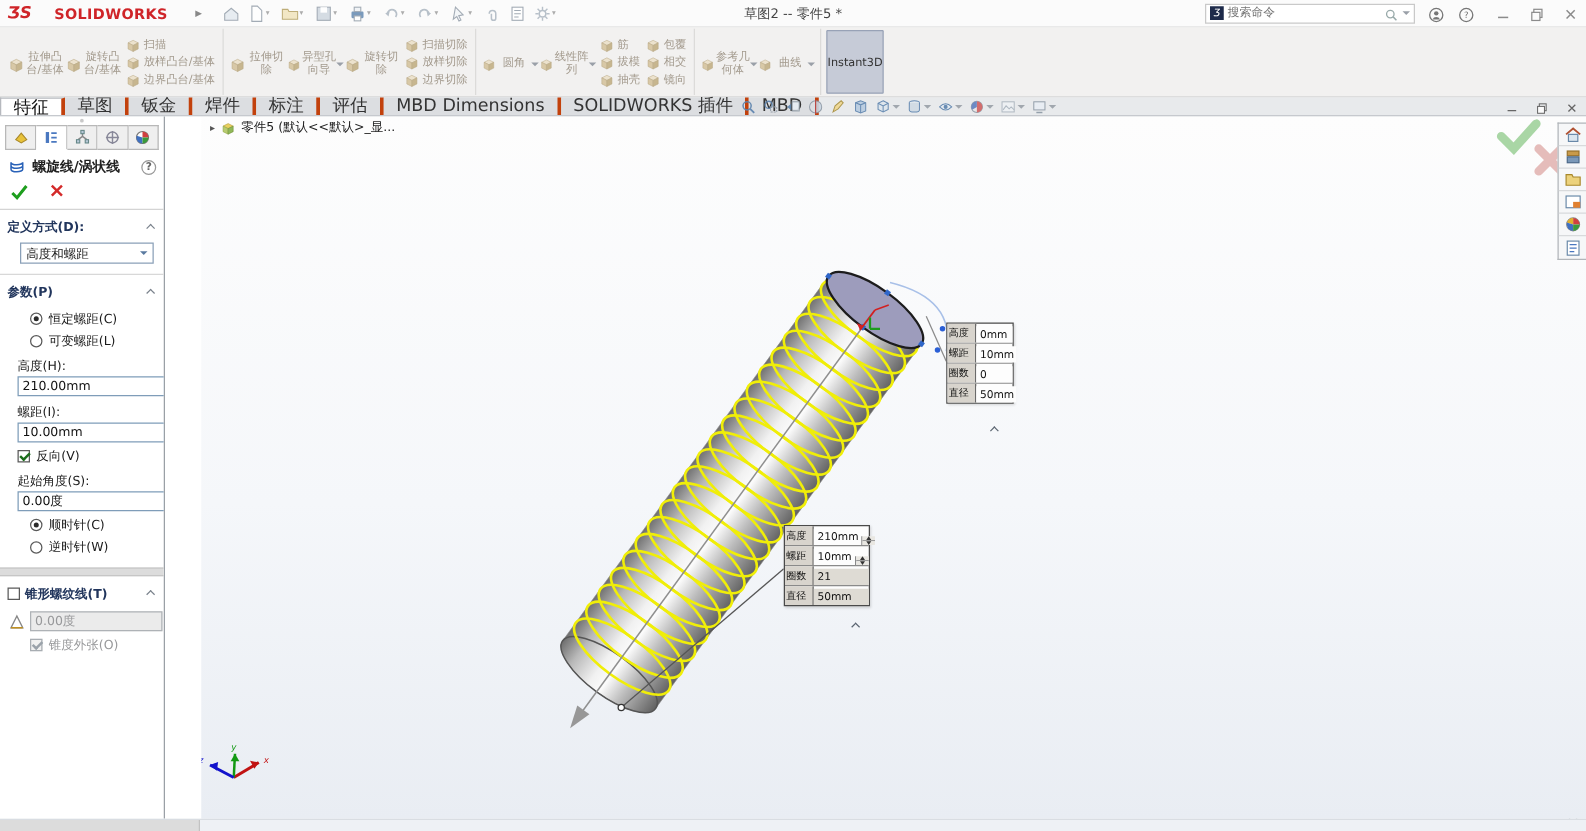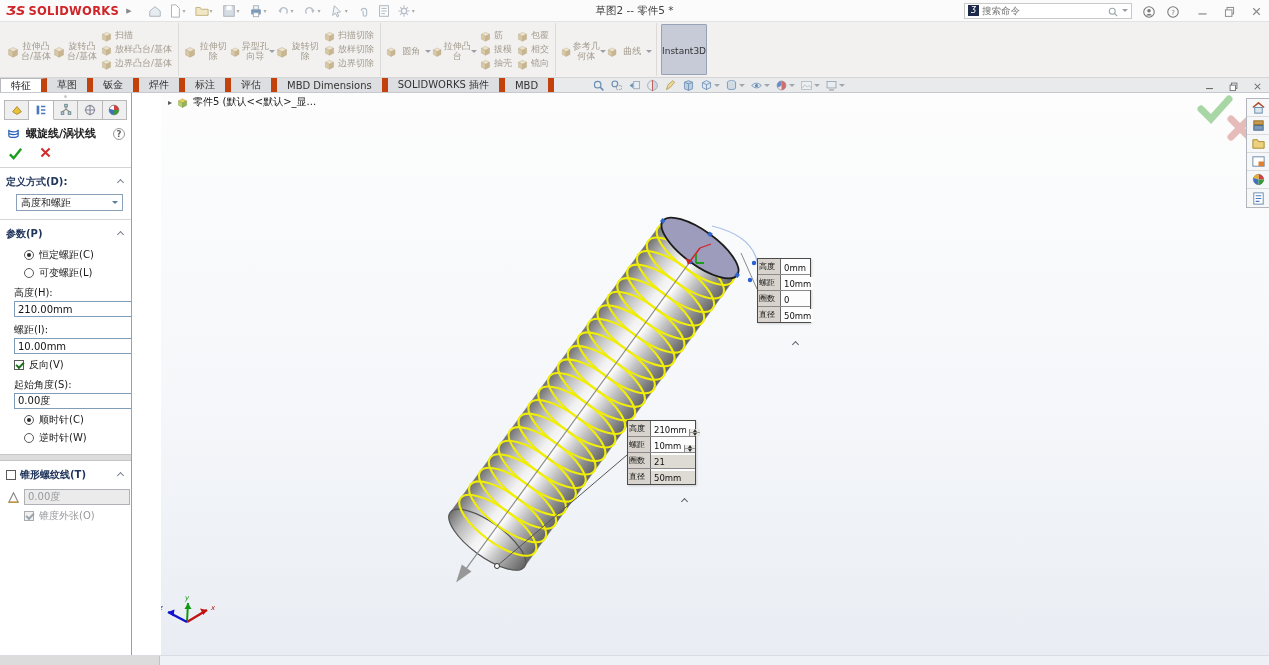--- a/index.html
+++ b/index.html
@@ -1,20 +1,20 @@
 <!DOCTYPE html>
 <html><head>
 <meta charset="utf-8">
 <style>
 *{box-sizing:border-box;margin:0;padding:0}
 body{font-family:"DejaVu Sans","Liberation Sans",sans-serif;background:#fff;width:1269px;height:665px;overflow:hidden}
 .app{position:relative;width:1269px;height:665px;background:#fff}
 
 .titlebar{position:absolute;top:0;left:0;right:0;height:22px;background:#fbfbfb;border-bottom:1px solid #e3e3e3;display:flex;align-items:center;padding:0 6px;z-index:40}
-.logo{display:flex;align-items:center;gap:3px;margin-right:14px}
+.logo{display:flex;align-items:center;gap:18px;margin-right:14px}
 .logo .mark{color:#cf2428;font-weight:bold;font-style:italic;font-size:13px}
 .logo .brand{color:#cf2428;font-weight:bold;font-size:11.5px;letter-spacing:.3px}
 .logo .logo-arrow{color:#888;font-size:7px;margin-left:4px}
 .qat{display:flex;align-items:center;gap:2px}
 .qat .qbtn{display:flex;align-items:center;padding:1px 2px;opacity:.8}
 .qat .dd{font-size:6px;color:#999;margin:0 3px 0 1px}
 .doc-title{position:absolute;left:50%;transform:translateX(-50%);font-size:10.5px;color:#444}
 .tb-right{margin-left:auto;display:flex;align-items:center;gap:10px}
 .searchbox{display:flex;align-items:center;width:168px;height:16px;border:1px solid #c9c9c9;background:#fff;padding:0 3px;gap:3px}
 .searchbox .swb{width:11px;height:11px;background:#1d2a4a;display:flex;align-items:center;justify-content:center;color:#fff;font-size:8px;font-style:italic}
@@ -31,21 +31,21 @@
 .smallcol{display:flex;flex-direction:column;justify-content:center;gap:1px;padding:0 2px}
 .smallbtn{display:flex;align-items:center;gap:2px;font-size:9px;color:#a39a8d;white-space:nowrap}
 .instant3d{background:#c6cbd7;border:1px solid #98a2b6;border-radius:1px}
 .instant3d .lbl{color:#333}
 .rib-collapse{position:absolute;right:8px;bottom:4px}
 .caret{display:inline-block;width:5px;height:5px;border-left:1.5px solid #7a828c;border-top:1.5px solid #7a828c;transform:rotate(45deg)}
 .tri-dd{width:0;height:0;border-left:3px solid transparent;border-right:3px solid transparent;border-top:3.5px solid #9aa0a8}
 
 .tabrow{position:absolute;top:78px;left:0;right:0;height:15px;background:#e8eaec;border-bottom:1px solid #c6c9ce;display:flex;align-items:stretch;z-index:30}
 .tabs{display:flex}
-.tab{display:flex;align-items:center;padding:0 10px;font-size:10px;color:#333;background:#dcdee1;border-right:6px solid #c2410c;cursor:default}
+.tab{display:flex;align-items:center;padding:0 10px;font-size:14px;color:#333;background:#dcdee1;border-right:3px solid #c2410c;cursor:default}
 .tab.active{background:#fff;border-top:1px solid #b6b9be;border-left:1px solid #b6b9be;color:#111}
 .headsup{position:absolute;left:592px;top:0;height:15px;display:flex;align-items:center;gap:5px}
 .hubtn{display:flex;align-items:center;gap:1px;opacity:.9}
 .docctl{position:absolute;right:6px;top:0;height:15px;display:flex;align-items:center;gap:13px}
 
 .main{position:absolute;top:93px;left:0;right:0;bottom:10px}
 .panel{position:absolute;left:0;top:0;bottom:0;width:132px;background:#fff;border-right:1px solid #9aa0a6;font-size:10px;color:#1a1a1a;overflow:hidden}
 .pm-grip{height:6px;display:flex;justify-content:center;align-items:center;gap:2px}
 .pm-grip i{width:3px;height:3px;border-radius:50%;background:#c9c9c9}
 .pm-tabs{display:flex;height:20px;margin:1px 4px 0 4px}
@@ -333,21 +333,21 @@
           </svg>
           <span class="lbl">圆角</span>
           <span class="bdd tri-dd"></span>
         </div>
         <div class="bigbtn">
           <svg class="ic" width="20" height="20" viewBox="0 0 16 16">
             <polygon points="3,6.5 8,4 13,6.5 8,9" fill="#ece2cd" stroke="#b8a884" stroke-width=".5"></polygon>
             <polygon points="3,6.5 8,9 8,15 3,12.5" fill="#d8c8a6" stroke="#b8a884" stroke-width=".5"></polygon>
             <polygon points="13,6.5 8,9 8,15 13,12.5" fill="#c7b68f" stroke="#b8a884" stroke-width=".5"></polygon>
           </svg>
-          <span class="lbl">拉伸凸台</span>
+          <span class="lbl">线性阵列</span>
           <span class="bdd tri-dd"></span>
         </div>
         <div class="smallcol">
           <div class="smallbtn">
             <svg class="ic" width="13" height="13" viewBox="0 0 16 16">
               <polygon points="3,6.5 8,4 13,6.5 8,9" fill="#ece2cd" stroke="#b8a884" stroke-width=".5"></polygon>
               <polygon points="3,6.5 8,9 8,15 3,12.5" fill="#d8c8a6" stroke="#b8a884" stroke-width=".5"></polygon>
               <polygon points="13,6.5 8,9 8,15 13,12.5" fill="#c7b68f" stroke="#b8a884" stroke-width=".5"></polygon>
             </svg>
             <span>筋</span>

